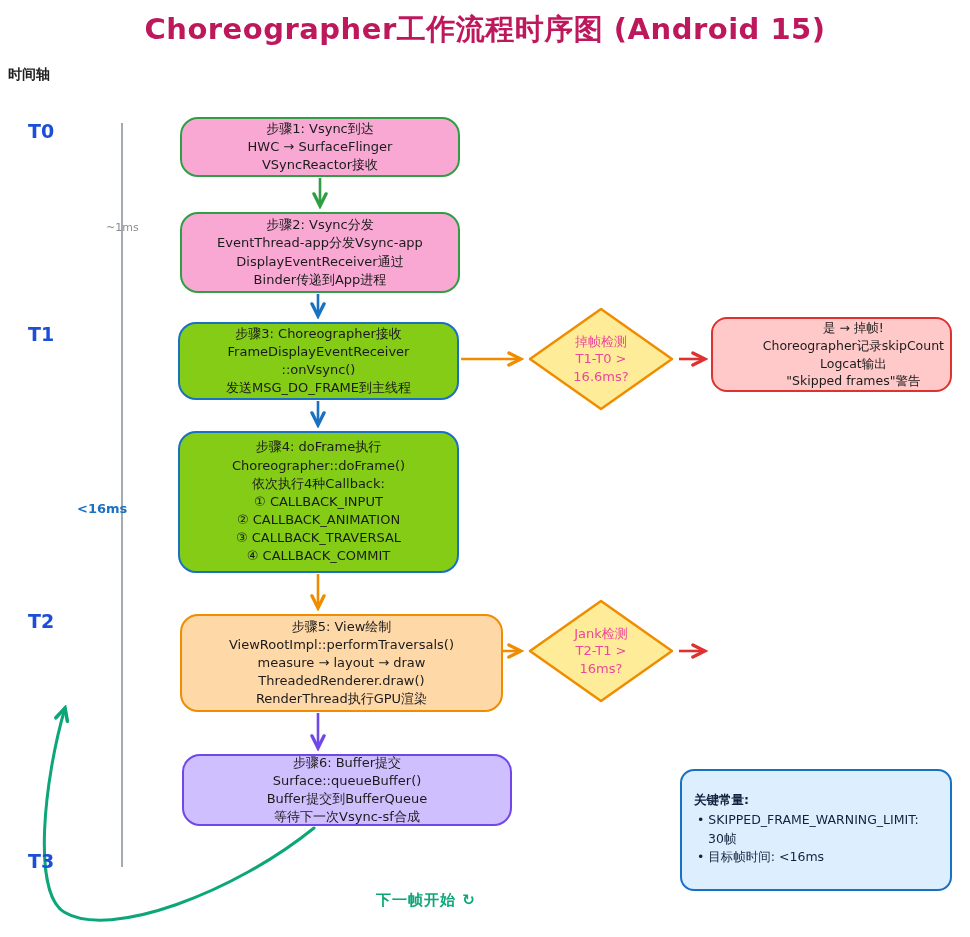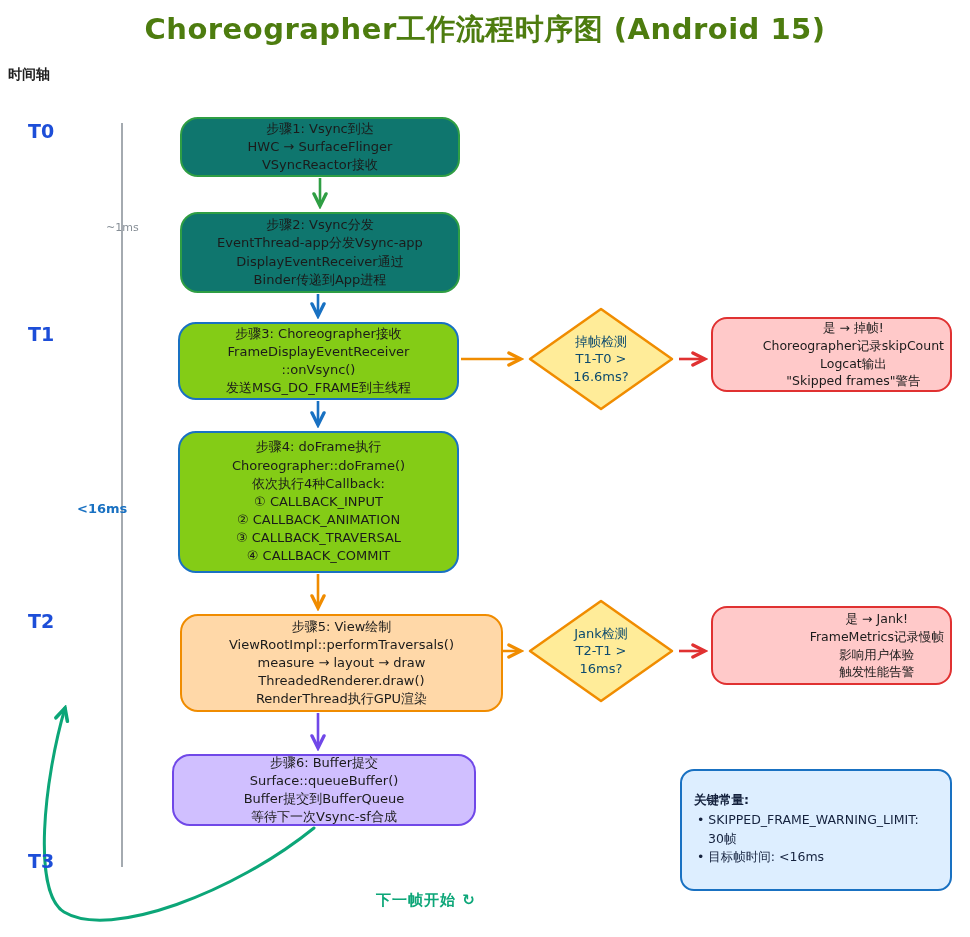--- a/index.html
+++ b/index.html
@@ -3,44 +3,44 @@
 <meta charset="utf-8">
 <style>
   html,body{margin:0;padding:0;background:#ffffff;}
   .canvas{
     position:relative;width:970px;height:937px;background:#ffffff;overflow:hidden;
     font-family:"DejaVu Sans","Liberation Sans",sans-serif;color:#1e1e1e;
   }
   .overlay{position:absolute;left:0;top:0;z-index:1;pointer-events:none;}
   .page-title{
     position:absolute;left:0;right:0;top:10px;text-align:center;
-    font-size:29px;font-weight:700;letter-spacing:.5px;color:#4d7c0f;z-index:2;
+    font-size:29px;font-weight:700;letter-spacing:.5px;color:#be185d;z-index:2;
   }
   .tl-label{position:absolute;left:8px;top:66px;font-size:14px;font-weight:600;z-index:2;}
   .tmark{position:absolute;font-size:19px;font-weight:700;color:#1d4ed8;z-index:2;}
   .anno{position:absolute;z-index:2;margin-top:27px;}
   .anno-1ms{left:106px;top:194px;font-size:11px;color:#868e96;}
   .anno-16ms{left:77px;top:474px;font-size:13px;color:#1971c2;font-weight:600;}
   .node{
     position:absolute;border:2.4px solid;border-radius:18px;z-index:2;
     display:flex;align-items:center;justify-content:center;text-align:center;
     box-sizing:border-box;
   }
   .lines{white-space:pre-line;font-size:13px;line-height:1.4;color:#1b1b1b;padding:2px 6px;}
-  .green{background:#0f766e;border-color:#2f9e44;}
+  .green{background:#f9a8d4;border-color:#2f9e44;}
   .blue{background:#84cc16;border-color:#1971c2;}
   .orange{background:#ffd8a8;border-color:#f08c00;}
   .purple{background:#d0bfff;border-color:#7048e8;}
   .alert{background:#ffc9c9;border-color:#e03131;border-radius:16px;justify-content:flex-end;}
   .alert .lines{font-size:12.5px;line-height:1.42;}
   .decision{position:absolute;z-index:2;width:148px;height:106px;}
   .dtext{
     position:absolute;left:0;top:0;right:0;bottom:0;
     display:flex;align-items:center;justify-content:center;text-align:center;
-    font-size:13px;line-height:1.35;white-space:pre-line;color:#0c4a6e;
+    font-size:13px;line-height:1.35;white-space:pre-line;color:#ec4899;
   }
   .infobox{
     position:absolute;left:680px;top:769px;width:272px;height:122px;box-sizing:border-box;
     background:#ddeeff;border:2.4px solid #1971c2;border-radius:14px;
     padding:20px 12px;z-index:2;font-size:12.5px;line-height:1.5;color:#14213d;
   }
   .info-title{font-weight:600;margin-bottom:1px;}
   .info-item{padding-left:14px;text-indent:-11px;}
   .footer-loop{
     position:absolute;left:376px;top:891px;font-size:15px;color:#0ca678;
@@ -132,21 +132,21 @@
   </div>
 
   <div class="node orange" style="left:180px;top:614px;width:323px;height:98px">
     <div class="lines">步骤5: View绘制
 ViewRootImpl::performTraversals()
 measure → layout → draw
 ThreadedRenderer.draw()
 RenderThread执行GPU渲染</div>
   </div>
 
-  <div class="node purple" style="left:172px;top:754px;width:304px;height:72px">
+  <div class="node purple" style="left:182px;top:754px;width:330px;height:72px">
     <div class="lines">步骤6: Buffer提交
 Surface::queueBuffer()
 Buffer提交到BufferQueue
 等待下一次Vsync-sf合成</div>
   </div>
 
   <div class="decision" style="left:527px;top:306px">
     <svg width="148" height="106">
       <polygon points="74,3 145,53 74,103 3,53" fill="#ffec99" stroke="#f08c00" stroke-width="2.5" stroke-linejoin="round"></polygon>
     </svg>
@@ -164,26 +164,20 @@
 16ms?</div>
   </div>
 
   <div class="node alert" style="left:711px;top:317px;width:241px;height:75px">
     <div class="lines">是 → 掉帧!
 Choreographer记录skipCount
 Logcat输出
 "Skipped frames"警告</div>
   </div>
 
-  <div class="node alert" style="left:711px;top:606px;width:241px;height:79px">
-    <div class="lines">是 → Jank!
-FrameMetrics记录慢帧
-影响用户体验
-触发性能告警</div>
-  </div>
 
   <div class="infobox">
     <div class="info-title">关键常量:</div>
     <div class="info-item">• SKIPPED_FRAME_WARNING_LIMIT: 30帧</div>
     <div class="info-item">• 目标帧时间: &lt;16ms</div>
   </div>
 
   <div class="footer-loop">下一帧开始 ↻</div>
 
 </div>

